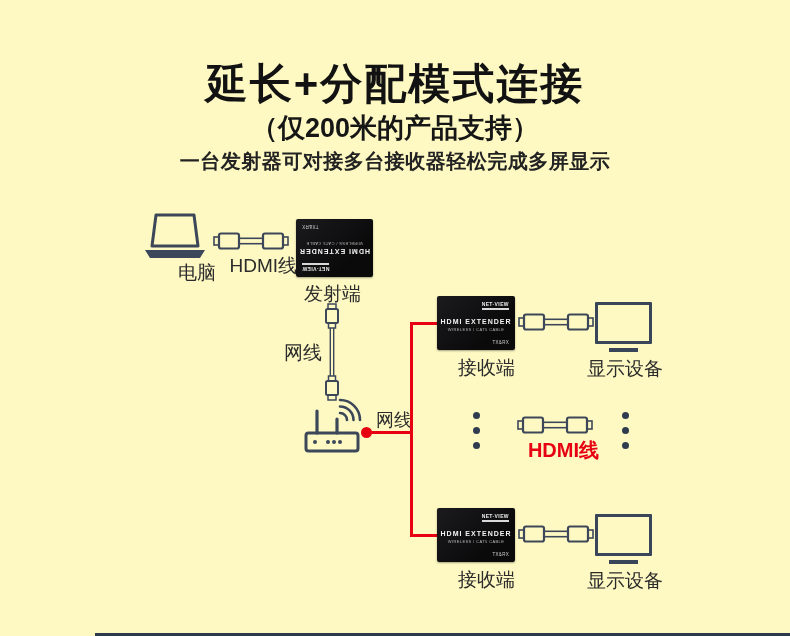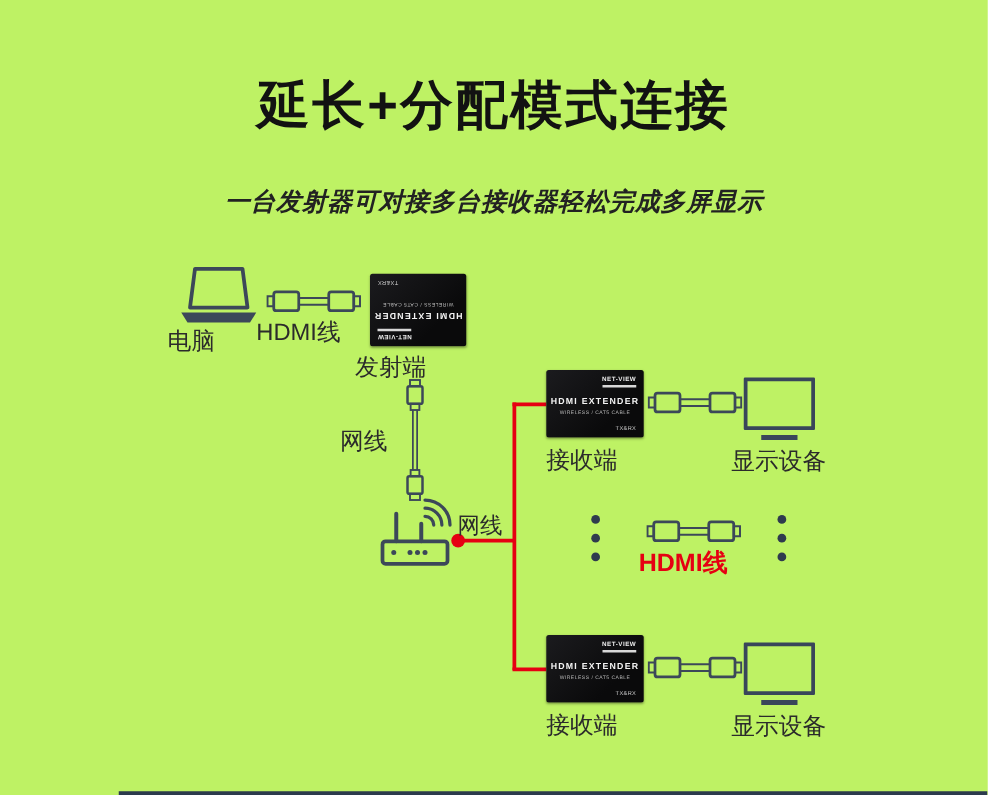--- a/index.html
+++ b/index.html
@@ -1,28 +1,28 @@
 <!DOCTYPE html>
 <html><head>
 <meta charset="utf-8">
 <style>
   html,body{margin:0;padding:0;}
   body{font-family:"Liberation Sans","DejaVu Sans",sans-serif;}
-  .canvas{position:relative;width:790px;height:636px;background:#bef264;overflow:hidden;}
+  .canvas{position:relative;width:790px;height:636px;background:#fef9c3;overflow:hidden;}
 
   
   .title{position:absolute;top:56px;left:0;width:100%;text-align:center;
          font-size:42px;font-weight:900;color:#121212;letter-spacing:2px;}
   .subtitle{position:absolute;top:110px;left:0;width:100%;text-align:center;
          font-size:27px;font-weight:800;color:#161616;}
   .desc{position:absolute;top:148px;left:0;width:100%;text-align:center;
-         font-size:20px;font-weight:600;color:#222;letter-spacing:0.5px;font-style:italic;}
+         font-size:20px;font-weight:600;color:#222;letter-spacing:0.5px;}
 
   
-  .lbl{position:absolute;font-size:19px;color:#2b2b2b;text-align:left;white-space:nowrap;}
+  .lbl{position:absolute;font-size:19px;color:#2b2b2b;text-align:right;white-space:nowrap;}
   .lbl-red{color:#e60012;font-weight:700;font-size:20px;}
 
   
   .extbox{position:absolute;background:linear-gradient(135deg,#1b1b1e 0%,#0a0a0b 70%);
           border-radius:2px;box-shadow:0 1px 2px rgba(0,0,0,.35);}
   .ext-inner{position:absolute;inset:0;}
   .ext-inner.flipped{transform:rotate(180deg);}
   .ext-logo{position:absolute;top:5px;right:6px;color:#ececec;font-size:5px;font-weight:700;
             letter-spacing:.4px;border-bottom:2px solid #d8d8d8;padding-bottom:1px;}
   .ext-main{position:absolute;top:22px;left:0;right:0;text-align:center;color:#f3f3f3;
@@ -46,20 +46,21 @@
 
   .icon-svg{position:absolute;display:block;}
   .bottom-rule{position:absolute;left:95px;top:633px;width:695px;height:3px;background:#2c3a4d;}
 </style>
 </head>
 <body>
 
 <div class="canvas">
 
   <div class="title">延长+分配模式连接</div>
+  <div class="subtitle">（仅200米的产品支持）</div>
   <div class="desc">一台发射器可对接多台接收器轻松完成多屏显示</div>
 
   <svg class="icon-svg" style="left:143px;top:213px" width="64" height="48" viewBox="0 0 64 48">
     <path d="M13 2 L51 2 L55 33 L9 33 Z" fill="none" stroke="#3c4859" stroke-width="3" stroke-linejoin="round"></path>
     <path d="M2 37 L62 37 L57 45 L7 45 Z" fill="#3c4859"></path>
   </svg>
   <div class="lbl" style="left:134px;top:260px;width:82px">电脑</div>
 
   <svg class="icon-svg" style="left:213px;top:230px" width="76" height="22" viewBox="0 0 76 22">
     <rect x="1" y="7" width="5" height="8" fill="none" stroke="#3c4859" stroke-width="1.6"></rect>

